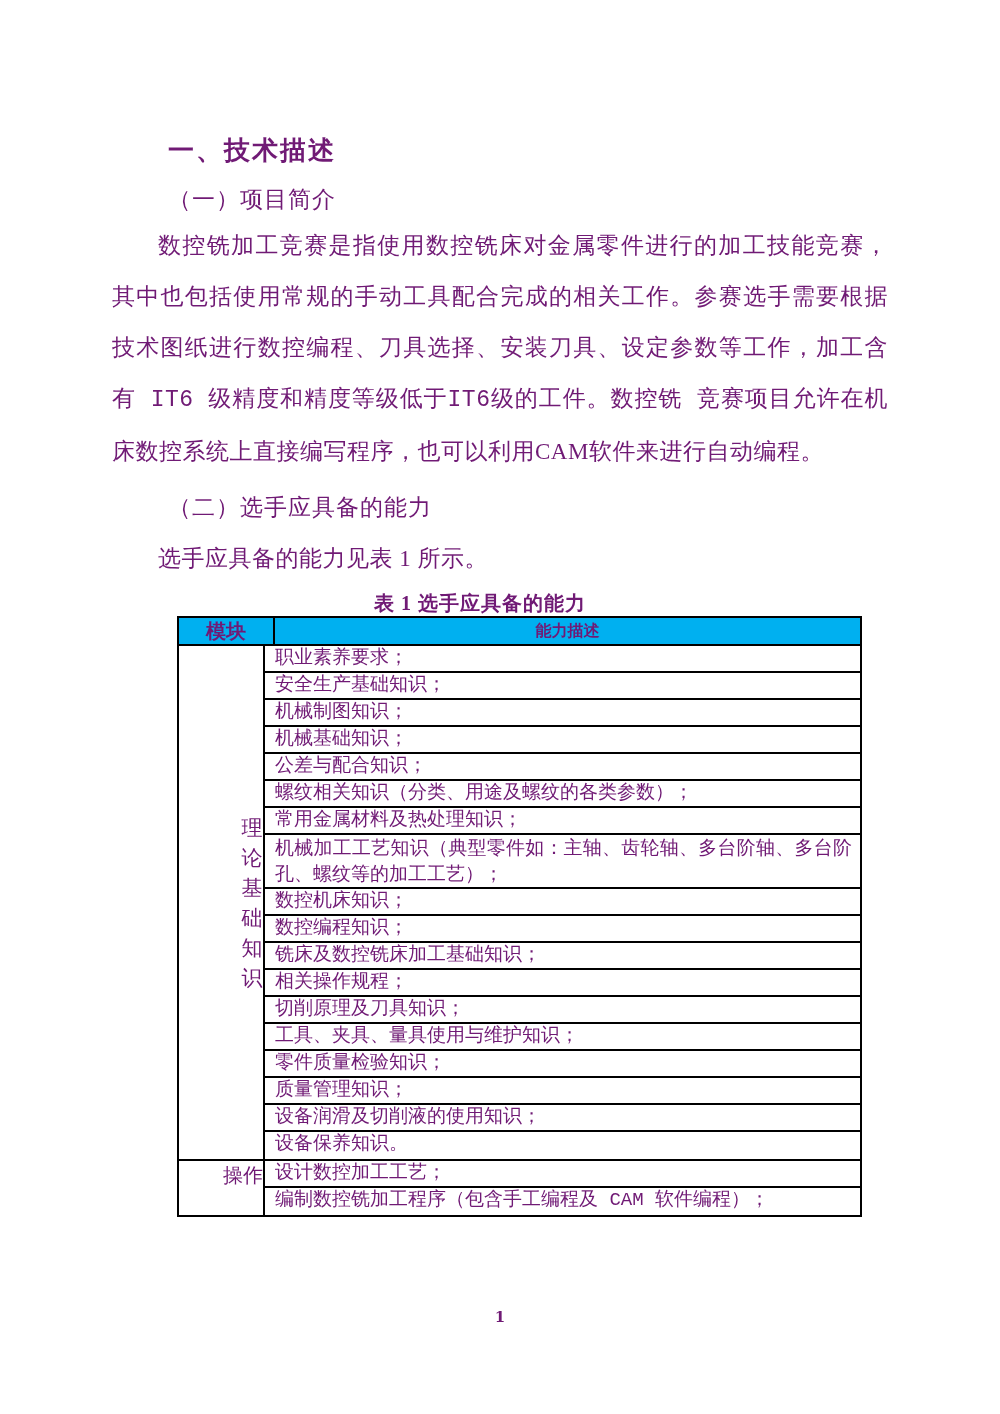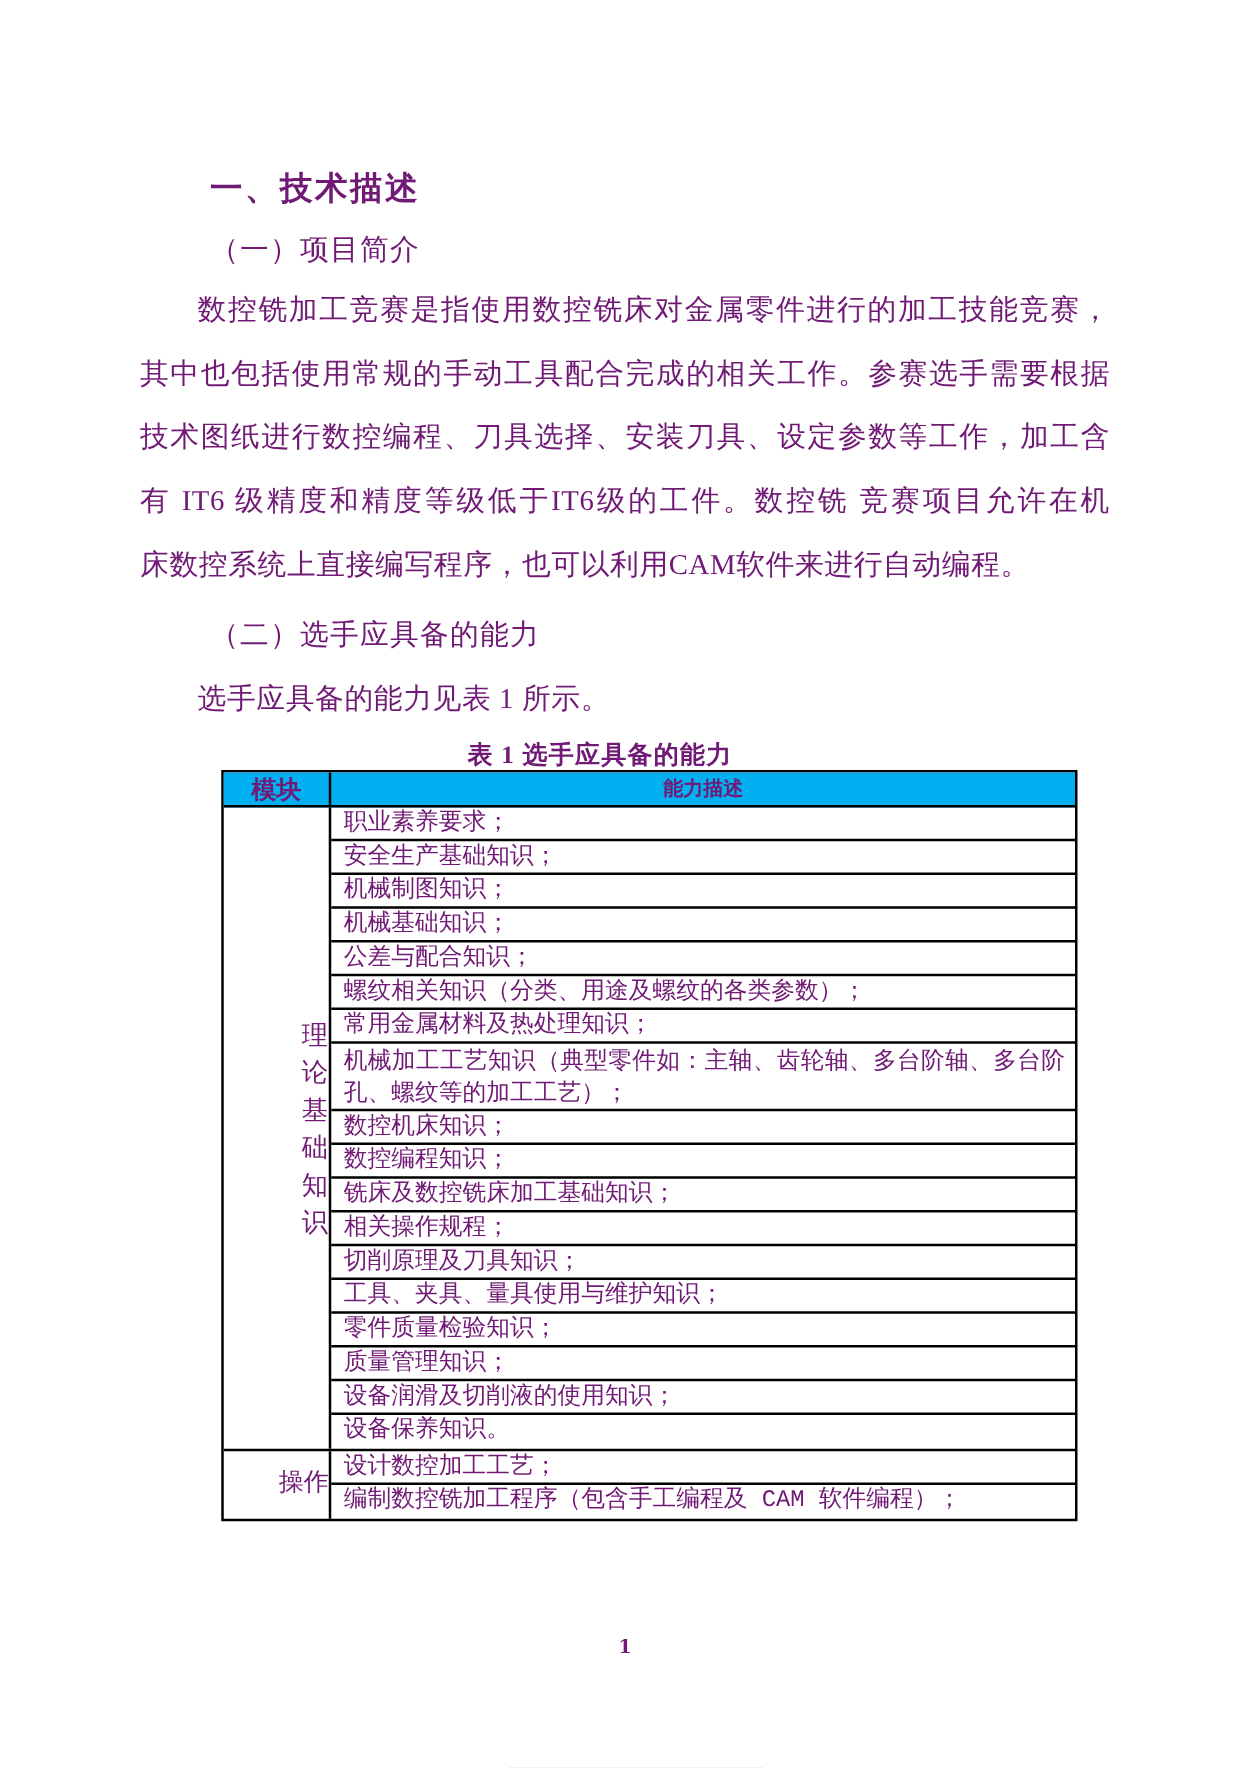--- a/index.html
+++ b/index.html
@@ -33,21 +33,21 @@
   .h2.sub2 { left: 168px; top: 492px; }
   .intro {
     position: absolute;
     left: 112px; top: 222px;
     width: 776px;
     font-size: 23px;
     line-height: 51px;
     letter-spacing: 0.5px;
   }
   .intro .line { height: 51px; overflow: hidden; }
-  .intro .line.just { text-align: justify; text-align-last: justify; }
+  .intro .line.just { text-align: justify; text-align-last: justify; font-family: Liberation Mono, monospace; }
   .intro .line.indent { text-indent: 46px; }
   .lead-in {
     position: absolute;
     left: 158px; top: 543px;
     font-size: 23px;
     letter-spacing: 0.5px;
     white-space: nowrap;
   }
   .tbl-caption {
     position: absolute;
@@ -65,21 +65,21 @@
     border: 2px solid #000;
     background: #fff;
   }
   .thead {
     display: flex;
     height: 28px;
     border-bottom: 2px solid #000;
     background: #00B0F0;
   }
   .th-module {
-    width: 86px;
+    width: 96px;
     border-right: 2px solid #000;
     display: flex; align-items: center; justify-content: center;
     font-size: 20px; font-weight: bold;
   }
   .th-ability {
     flex: 1;
     display: flex; align-items: center; justify-content: center;
     font-size: 16px; font-weight: bold;
   }
   .section { display: flex; }
@@ -89,21 +89,21 @@
     border-right: 2px solid #000;
     display: flex; justify-content: flex-end; align-items: center;
     font-size: 21px;
   }
   .module-cell .vlabel {
     width: 1.05em;
     line-height: 30px;
     word-break: break-all;
     text-align: center;
   }
-  .section.op .module-cell { align-items: flex-start; padding-top: 12px; font-size: 20px; line-height: 26px; }
+  .section.op .module-cell { align-items: flex-start; padding-top: 1px; font-size: 20px; line-height: 26px; }
   .rows { flex: 1; display: flex; flex-direction: column; }
   .row {
     height: 27px;
     line-height: 24px;
     border-bottom: 2px solid #000;
     padding-left: 10px;
     padding-right: 8px;
     font-size: 19px;
     white-space: nowrap;
     overflow: hidden;

